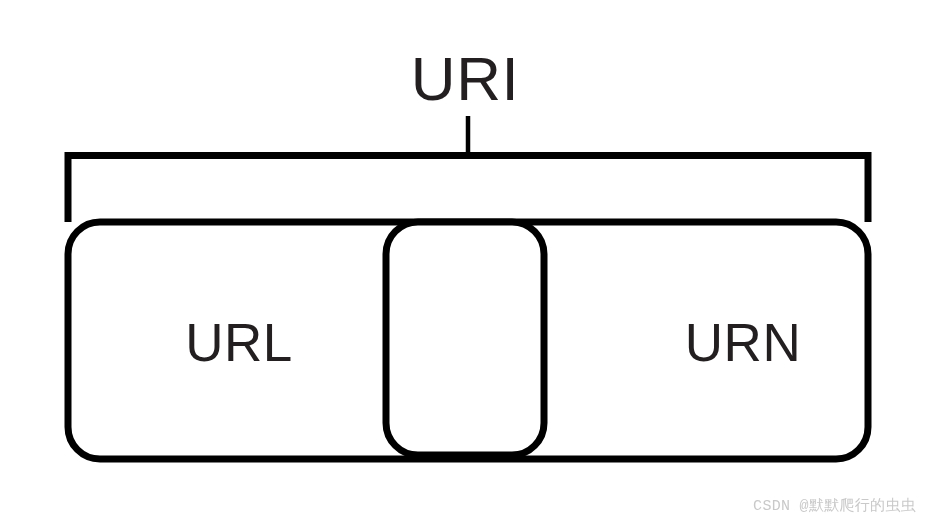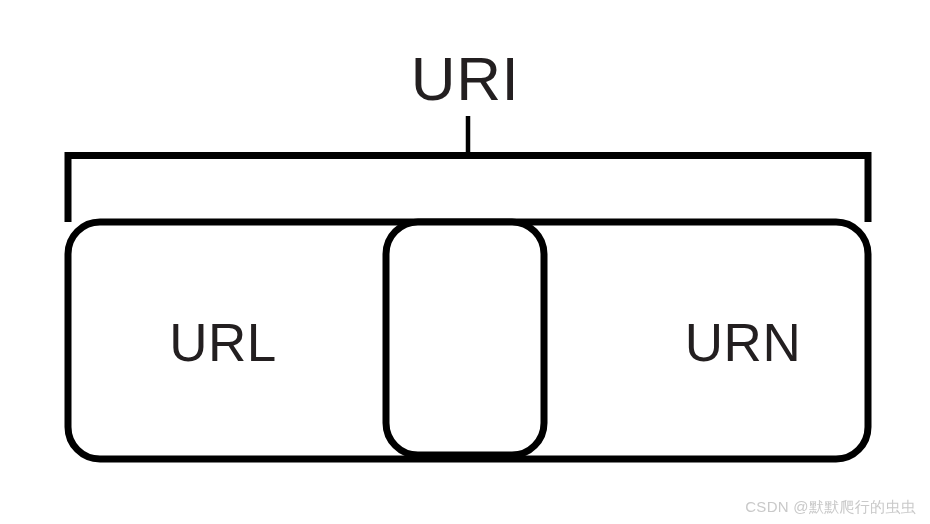--- a/index.html
+++ b/index.html
@@ -43,21 +43,21 @@
 
   #uri-label {
     left: 0;
     width: 930px;
     top: 48px;
     font-size: 62px;
     letter-spacing: 0.5px;
   }
 
   #url-label {
-    left: 64px;
+    left: 80px;
     width: 318px;
     top: 316px;
     font-size: 53px;
     letter-spacing: 0.5px;
   }
 
   #urn-label {
     left: 548px;
     width: 324px;
     top: 316px;
@@ -65,21 +65,21 @@
     letter-spacing: 0.5px;
     padding-left: 33px;
   }
 
   #watermark {
     position: absolute;
     right: 14px;
     bottom: 8px;
     font-size: 15px;
     color: #c9c9c9;
-    font-family: Liberation Sans, sans-serif;
+    font-family: Liberation Mono, monospace;
     white-space: nowrap;
     line-height: 1.2;
     letter-spacing: 0.3px;
     margin-top: 35px;
   }
 </style>
 </head>
 <body>
 
 <div id="diagram-root">

